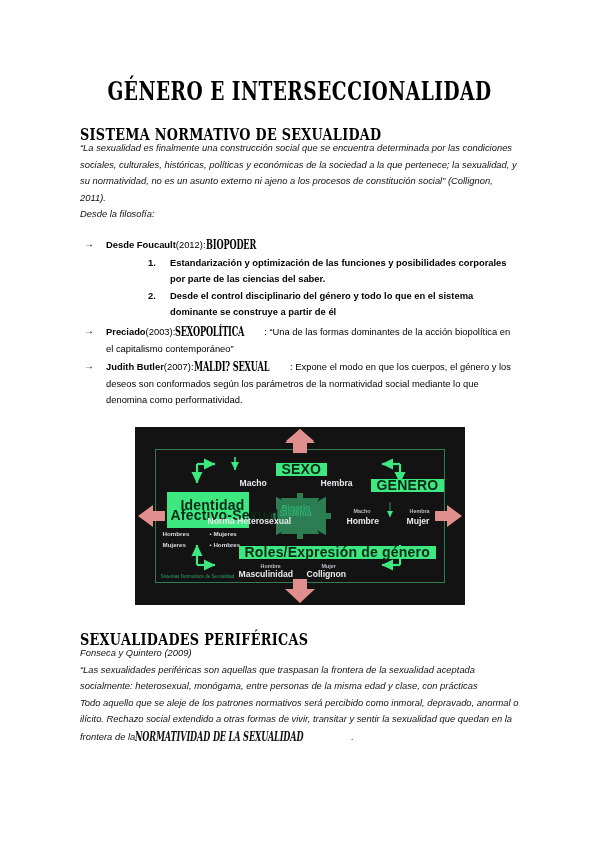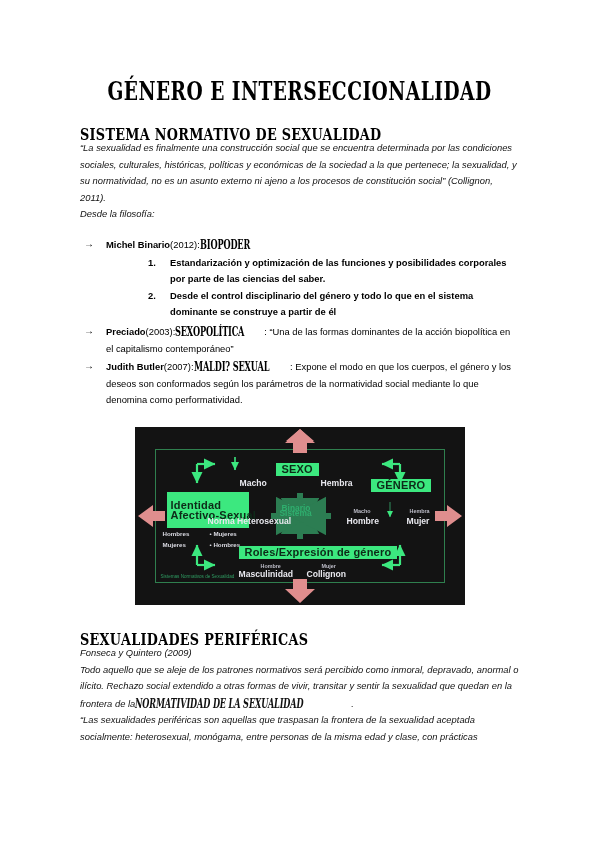--- a/index.html
+++ b/index.html
@@ -137,26 +137,26 @@
     position: absolute;
     left: 20px; top: 22px;
     width: 290px; height: 134px;
     border: 1px solid #2f7f4e;
     box-sizing: border-box;
   }
   .chip {
     position: absolute;
     background: #3ce87f;
     color: #0d2a18;
-    font-size: 11px;
+    font-size: 14px;
     font-weight: 700;
     padding: 1.5px 6px;
     white-space: nowrap;
     letter-spacing: 0.2px;
-    text-align: left;
+    text-align: right;
     line-height: 10px;
   }
   .dlabel {
     position: absolute;
     color: #e8e8ee;
     white-space: nowrap;
     line-height: 11px;
     font-weight: bold;
   }
   .dlabel.big { font-size: 8.6px; }
@@ -184,21 +184,21 @@
   <h2 class="sec-heading sec-heading--first">SISTEMA NORMATIVO DE SEXUALIDAD</h2>
 
   <p class="body gap-a">“La sexualidad es finalmente una construcción social que se encuentra determinada por las condiciones sociales, culturales, históricas, políticas y económicas de la sociedad a la que pertenece; la sexualidad, y su normatividad, no es un asunto externo ni ajeno a los procesos de constitución social” (Collignon, 2011).</p>
 
 
   <p class="body gap-b">Desde la filosofía:</p>
 
   <ul class="arrow-list">
 
     <li class="arrow-item">
-      <span class="arrow-glyph">→</span><span class="nm">Michel Binario</span><span>(2012)</span><span>:</span><span class="deco">BIOPODER</span>
+      <span class="arrow-glyph">→</span><span class="nm">Desde Foucault</span><span>(2012)</span><span>:</span><span class="deco">BIOPODER</span>
       <ol class="num-list">
         <li class="num-item">Estandarización y optimización de las funciones y posibilidades corporales por parte de las ciencias del saber.</li>
         <li class="num-item">Desde el control disciplinario del género y todo lo que en el sistema dominante se construye a partir de él</li>
       </ol>
     </li>
 
     <li class="arrow-item">
       <span class="arrow-glyph">→</span><span class="nm">Preciado</span><span>(2003)</span><span>:</span><span class="deco">SEXOPOLÍTICA</span><span>: “Una de las formas dominantes de la acción biopolítica en el capitalismo contemporáneo”</span>
     </li>
 
@@ -289,17 +289,17 @@
       <div class="dlabel big" style="left:172px; top:142px;">Collignon</div>
 
       <div class="caption-note">Sistemas Normativos de Sexualidad</div>
     </div>
   </div>
 
   <h2 class="sec-heading sec-heading--second" style="margin-top:24px;">SEXUALIDADES PERIFÉRICAS</h2>
 
   <p class="body gap-b">Fonseca y Quintero (2009)</p>
 
+  <p class="body gap-b">“Las sexualidades periféricas son aquellas que traspasan la frontera de la sexualidad aceptada socialmente: heterosexual, monógama, entre personas de la misma edad y clase, con prácticas</p>
+
   <p class="body gap-b"><span>Todo aquello que se aleje de los patrones normativos será percibido como inmoral, depravado, anormal o ilícito. Rechazo social extendido a otras formas de vivir, transitar y sentir la sexualidad que quedan en la frontera de la</span><span class="deco">NORMATIVIDAD DE LA SEXUALIDAD</span><span>.</span></p>
 
-  <p class="body gap-b">“Las sexualidades periféricas son aquellas que traspasan la frontera de la sexualidad aceptada socialmente: heterosexual, monógama, entre personas de la misma edad y clase, con prácticas</p>
-
 </div>
 
 </body></html>

